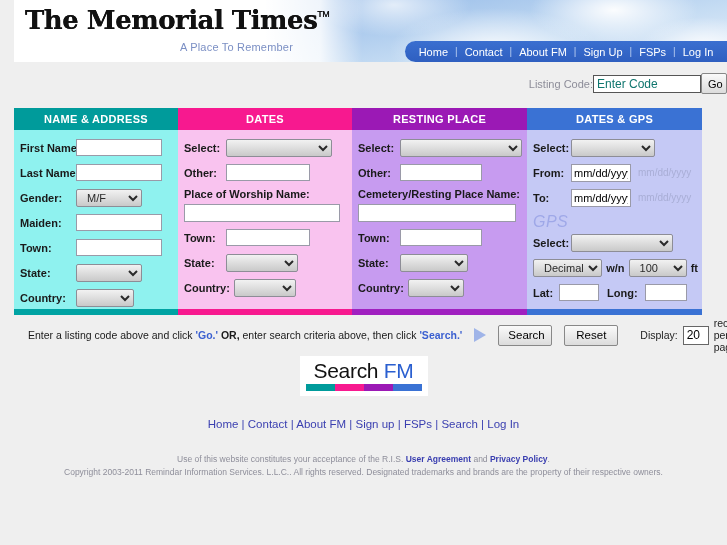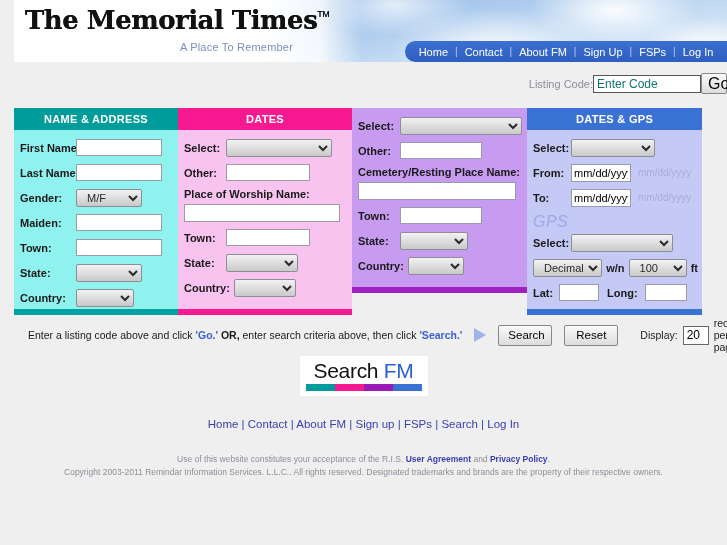--- a/index.html
+++ b/index.html
@@ -59,21 +59,21 @@
   .code-inner{
     position:absolute;right:0;top:11px;display:flex;align-items:center;
   }
   .code-label{color:#8d8d99;font-size:11px;}
   .code-input{
     width:108px;height:18px;border:1px solid #555;background:#fff;
     font-family:"Liberation Sans",sans-serif;font-size:12px;color:#0f766e;
     padding:0 3px;box-sizing:border-box;
   }
   .go-btn{
-    width:26px;height:21px;font-size:16px;
+    width:26px;height:21px;font-size:11px;
     background:linear-gradient(to bottom,#fafafa,#dcdcdc);
     border:1px solid #888;border-radius:2px;color:#000;cursor:pointer;
     font-family:"Liberation Sans",sans-serif;
   }
 
   
   .panel{position:absolute;left:14px;top:108px;width:700px;height:207px;display:flex;}
   .col{position:relative;box-sizing:border-box;}
   .col-head{
     height:22px;display:flex;align-items:center;justify-content:center;
@@ -260,20 +260,21 @@
           <span class="lab lab-w2" style="width:50px">Country:</span>
           <select class="sel" style="width:62px">
             <option></option>
           </select>
         </div>
       </div>
       <div class="col-foot"></div>
     </div>
 
     <div class="col c3">
+      <div class="col-head">RESTING PLACE</div>
       <div class="col-body">
         <div class="fld">
           <span class="lab lab-w2">Select:</span>
           <select class="sel" style="width:122px">
             <option></option>
           </select>
         </div>
         <div class="fld">
           <span class="lab lab-w2">Other:</span>
           <input class="txt" style="width: 82px;" type="text" value="">

